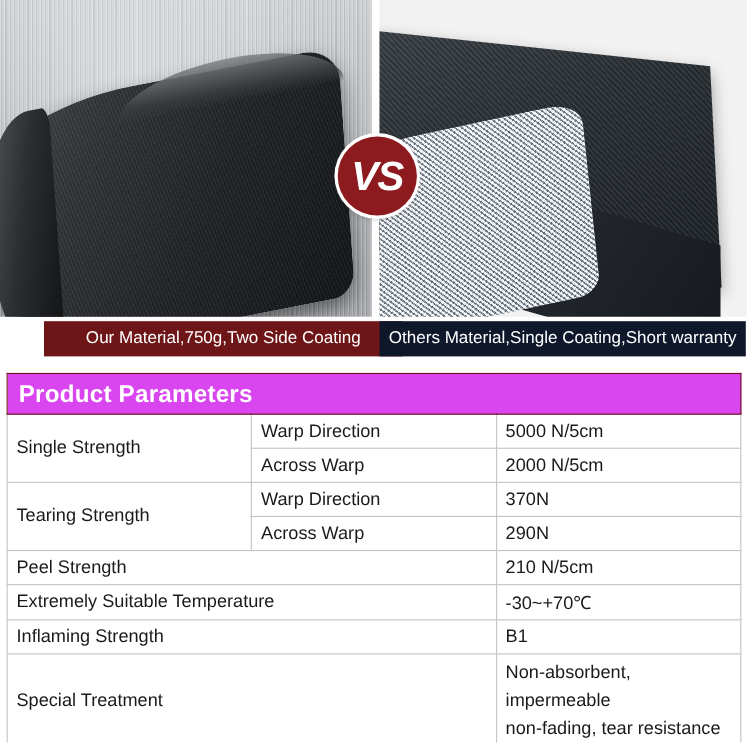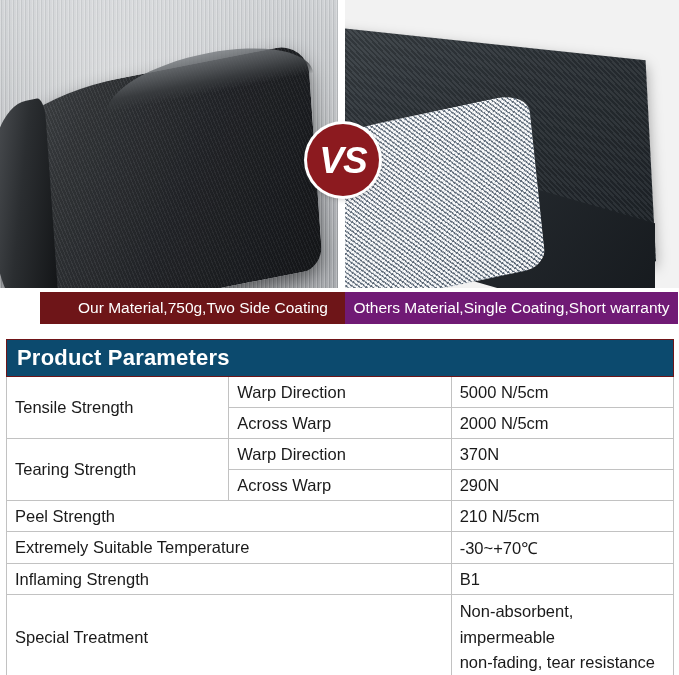--- a/index.html
+++ b/index.html
@@ -101,38 +101,38 @@
     letter-spacing:-1px;line-height:1;
   }
 
   
   .caption{
     position:absolute;top:292px;height:32px;
     display:flex;align-items:center;justify-content:center;
     color:#ffffff;font-size:15.5px;white-space:nowrap;
   }
   .caption-ours{left:4px;width:326px;background:#6e1518;margin-left:36px;}
-  .caption-others{left:345px;width:333px;background:#701a75;}
+  .caption-others{left:345px;width:333px;background:#0f172a;}
 
   
   .params{
     position:absolute;left:6px;top:339px;width:668px;
     border:1px solid #b9b9b9;
     border-collapse:collapse;
     background:#fff;
   }
   table.params{table-layout:fixed;}
   .params td{
     border:1px solid #c2c2c2;
     font-size:16.5px;color:#1a1a1a;
     padding:4px 8px;
     vertical-align:middle;
   }
   .hdr-cell{
-    background:#0c4a6e;border:1px solid #6e1518 !important;
+    background:#d946ef;border:1px solid #6e1518 !important;
     padding:5px 10px !important;
   }
   .hdr-cell span{
     color:#ffffff;font-size:22px;font-weight:bold;letter-spacing:.2px;
   }
   .c1{width:186px;}
   .c2{width:193px;}
   .c3{width:auto;}
   .row-h{height:31px;}
   .multi-line{line-height:1.55;padding-top:6px;padding-bottom:6px;}
@@ -168,21 +168,21 @@
 
 <table class="params">
   <tbody>
       <tr>
     <td class="hdr-cell" colspan="3">
       <span>Product Parameters</span>
     </td>
   </tr>
 
   <tr class="row-h">
-    <td class="c1" rowspan="2">Tensile Strength</td>
+    <td class="c1" rowspan="2">Single Strength</td>
     <td class="c2">Warp Direction</td>
     <td class="c3">5000 N/5cm</td>
   </tr>
   <tr class="row-h">
     <td class="c2">Across Warp</td>
     <td class="c3">2000 N/5cm</td>
   </tr>
 
   <tr class="row-h">
     <td class="c1" rowspan="2">Tearing Strength</td>

